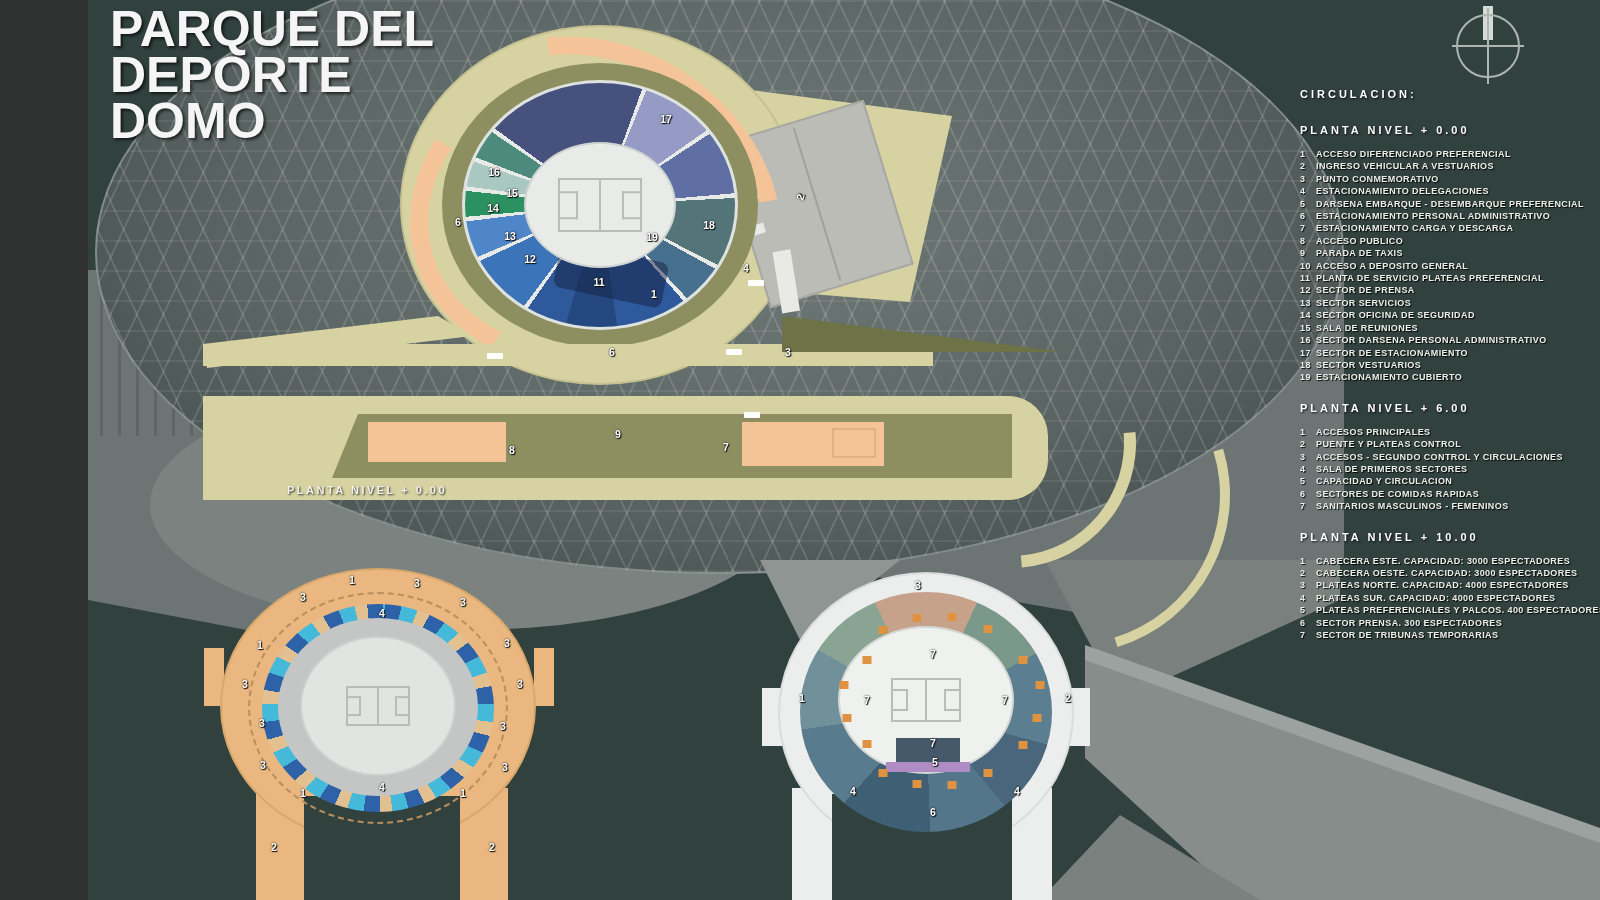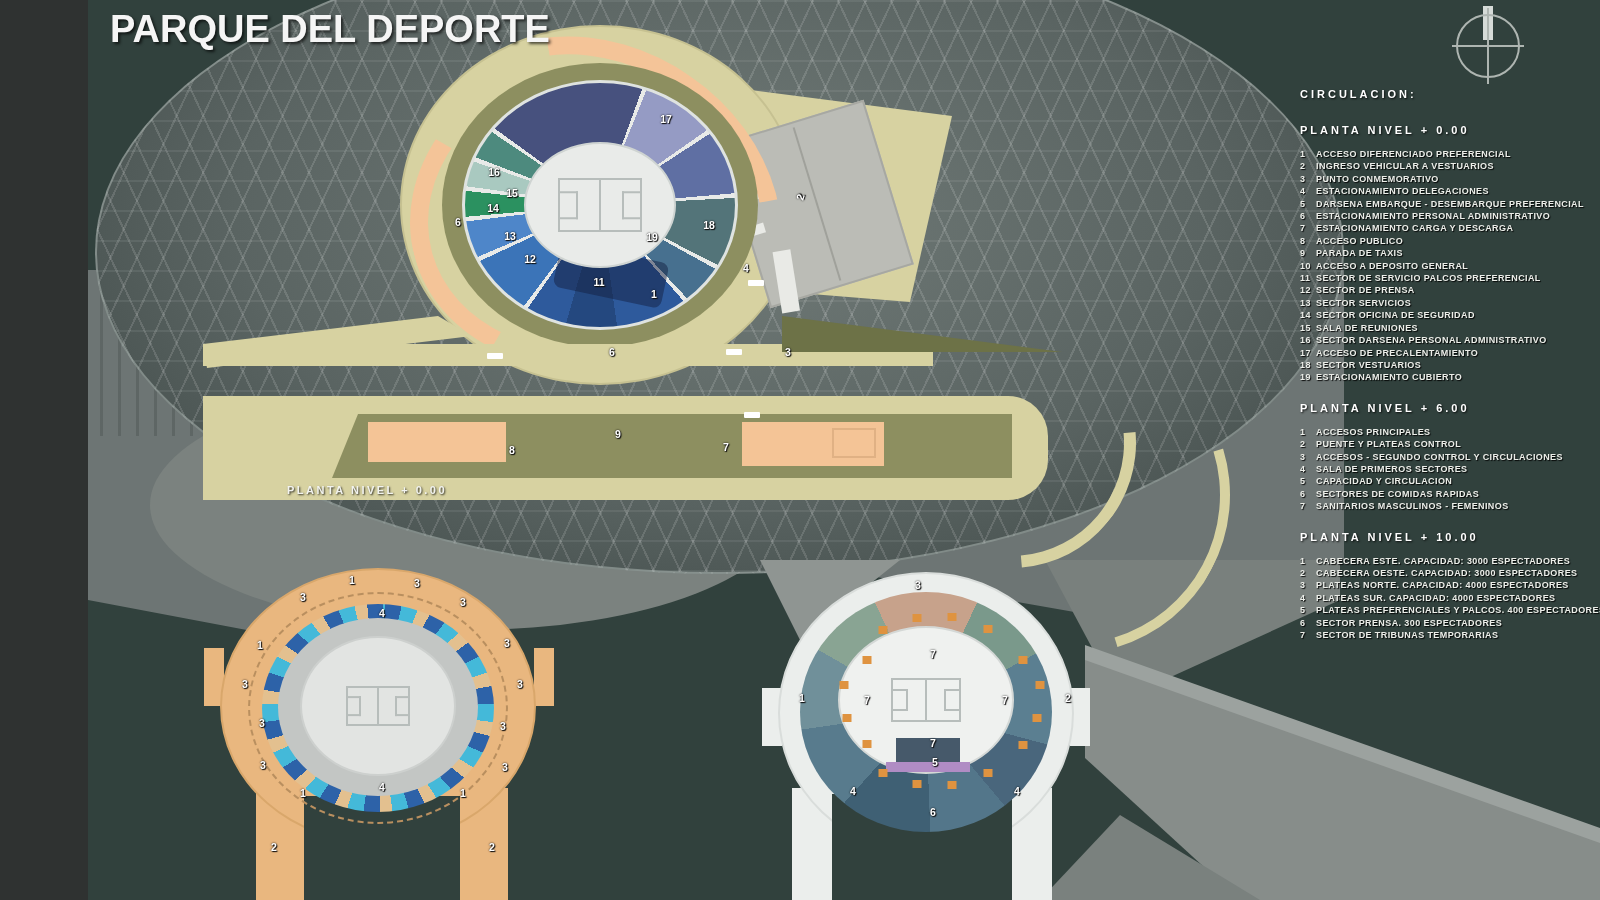--- a/index.html
+++ b/index.html
@@ -102,21 +102,21 @@
         background:conic-gradient(from 0deg,
           #c7a28b 0deg 25deg,#7a998b 25deg 62deg,#5b7f91 62deg 105deg,#49667c 105deg 140deg,
           #53768a 140deg 178deg,#3f6074 178deg 222deg,#587b8d 222deg 262deg,#70909a 262deg 300deg,
           #89a493 300deg 335deg,#c7a28b 335deg 360deg);}
   .l10-arena{left:838px;top:626px;width:176px;height:148px;border-radius:50%;background:#eff1ef;
              border:2px solid #d4d8d6;box-sizing:border-box;}
   .l10-stage{left:896px;top:738px;width:64px;height:26px;background:#46596a;}
   .l10-purple{left:886px;top:762px;width:84px;height:10px;background:#b08cc4;}
   .dot{position:absolute;width:9px;height:8px;background:#df9340;transform:translate(-50%,-50%);}
   
-  .title{left:110px;top:6px;width:560px;color:#f5f5f5;font-weight:bold;font-size:38px;line-height:46px;
+  .title{left:110px;top:6px;width:560px;color:#f5f5f5;font-weight:bold;font-size:50px;line-height:46px;
          text-shadow:2px 2px 3px rgba(0,0,0,.65);}
   .caption{color:#f2f3ef;font-weight:bold;font-size:11px;letter-spacing:2.5px;
            text-shadow:1px 1px 2px rgba(0,0,0,.8);}
   .refs{left:1300px;top:88px;width:262px;color:#eceee9;}
   .refs-title{font-size:11px;font-weight:bold;letter-spacing:3px;margin-bottom:24px;color:#fff;
               text-shadow:1px 1px 2px rgba(0,0,0,.8);}
   .ref-section{margin-bottom:18px;}
   .ref-heading{font-size:11px;font-weight:bold;letter-spacing:3px;margin-bottom:12px;color:#fff;
                text-shadow:1px 1px 2px rgba(0,0,0,.8);}
   .ref-item{font-size:9px;font-weight:bold;line-height:12.4px;letter-spacing:.4px;white-space:nowrap;
@@ -293,20 +293,21 @@
       <div class="marker" style="left: 1005px; top: 700px;">7</div>
       <div class="marker" style="left: 933px; top: 743px;">7</div>
       <div class="marker" style="left: 935px; top: 762px;">5</div>
       <div class="marker" style="left: 853px; top: 791px;">4</div>
       <div class="marker" style="left: 1017px; top: 791px;">4</div>
       <div class="marker" style="left: 933px; top: 812px;">6</div>
     </div>
 
   <div class="abs title">
     <div>PARQUE DEL DEPORTE</div>
+    <div>DOMO</div>
   </div>
 
   <div class="abs compass">
     <div class="n"></div>
       <div class="ring"></div>
       <div class="h"></div>
       <div class="v"></div>
   </div>
 
   <div class="abs refs">
@@ -339,39 +340,39 @@
           <div class="ref-item">
           <span class="ref-n">8</span><span class="ref-t">ACCESO PUBLICO</span>
         </div>
           <div class="ref-item">
           <span class="ref-n">9</span><span class="ref-t">PARADA DE TAXIS</span>
         </div>
           <div class="ref-item">
           <span class="ref-n">10</span><span class="ref-t">ACCESO A DEPOSITO GENERAL</span>
         </div>
           <div class="ref-item">
-          <span class="ref-n">11</span><span class="ref-t">SECTOR DE SERVICIO PALCOS PREFERENCIAL</span>
+          <span class="ref-n">11</span><span class="ref-t">PLANTA DE SERVICIO PLATEAS PREFERENCIAL</span>
         </div>
           <div class="ref-item">
           <span class="ref-n">12</span><span class="ref-t">SECTOR DE PRENSA</span>
         </div>
           <div class="ref-item">
           <span class="ref-n">13</span><span class="ref-t">SECTOR SERVICIOS</span>
         </div>
           <div class="ref-item">
           <span class="ref-n">14</span><span class="ref-t">SECTOR OFICINA DE SEGURIDAD</span>
         </div>
           <div class="ref-item">
           <span class="ref-n">15</span><span class="ref-t">SALA DE REUNIONES</span>
         </div>
           <div class="ref-item">
           <span class="ref-n">16</span><span class="ref-t">SECTOR DARSENA PERSONAL ADMINISTRATIVO</span>
         </div>
           <div class="ref-item">
-          <span class="ref-n">17</span><span class="ref-t">ACCESO DE PRECALENTAMIENTO</span>
+          <span class="ref-n">17</span><span class="ref-t">SECTOR DE ESTACIONAMIENTO</span>
         </div>
           <div class="ref-item">
           <span class="ref-n">18</span><span class="ref-t">SECTOR VESTUARIOS</span>
         </div>
           <div class="ref-item">
           <span class="ref-n">19</span><span class="ref-t">ESTACIONAMIENTO CUBIERTO</span>
         </div>
         </div>
     </div>
     <div class="ref-section">

